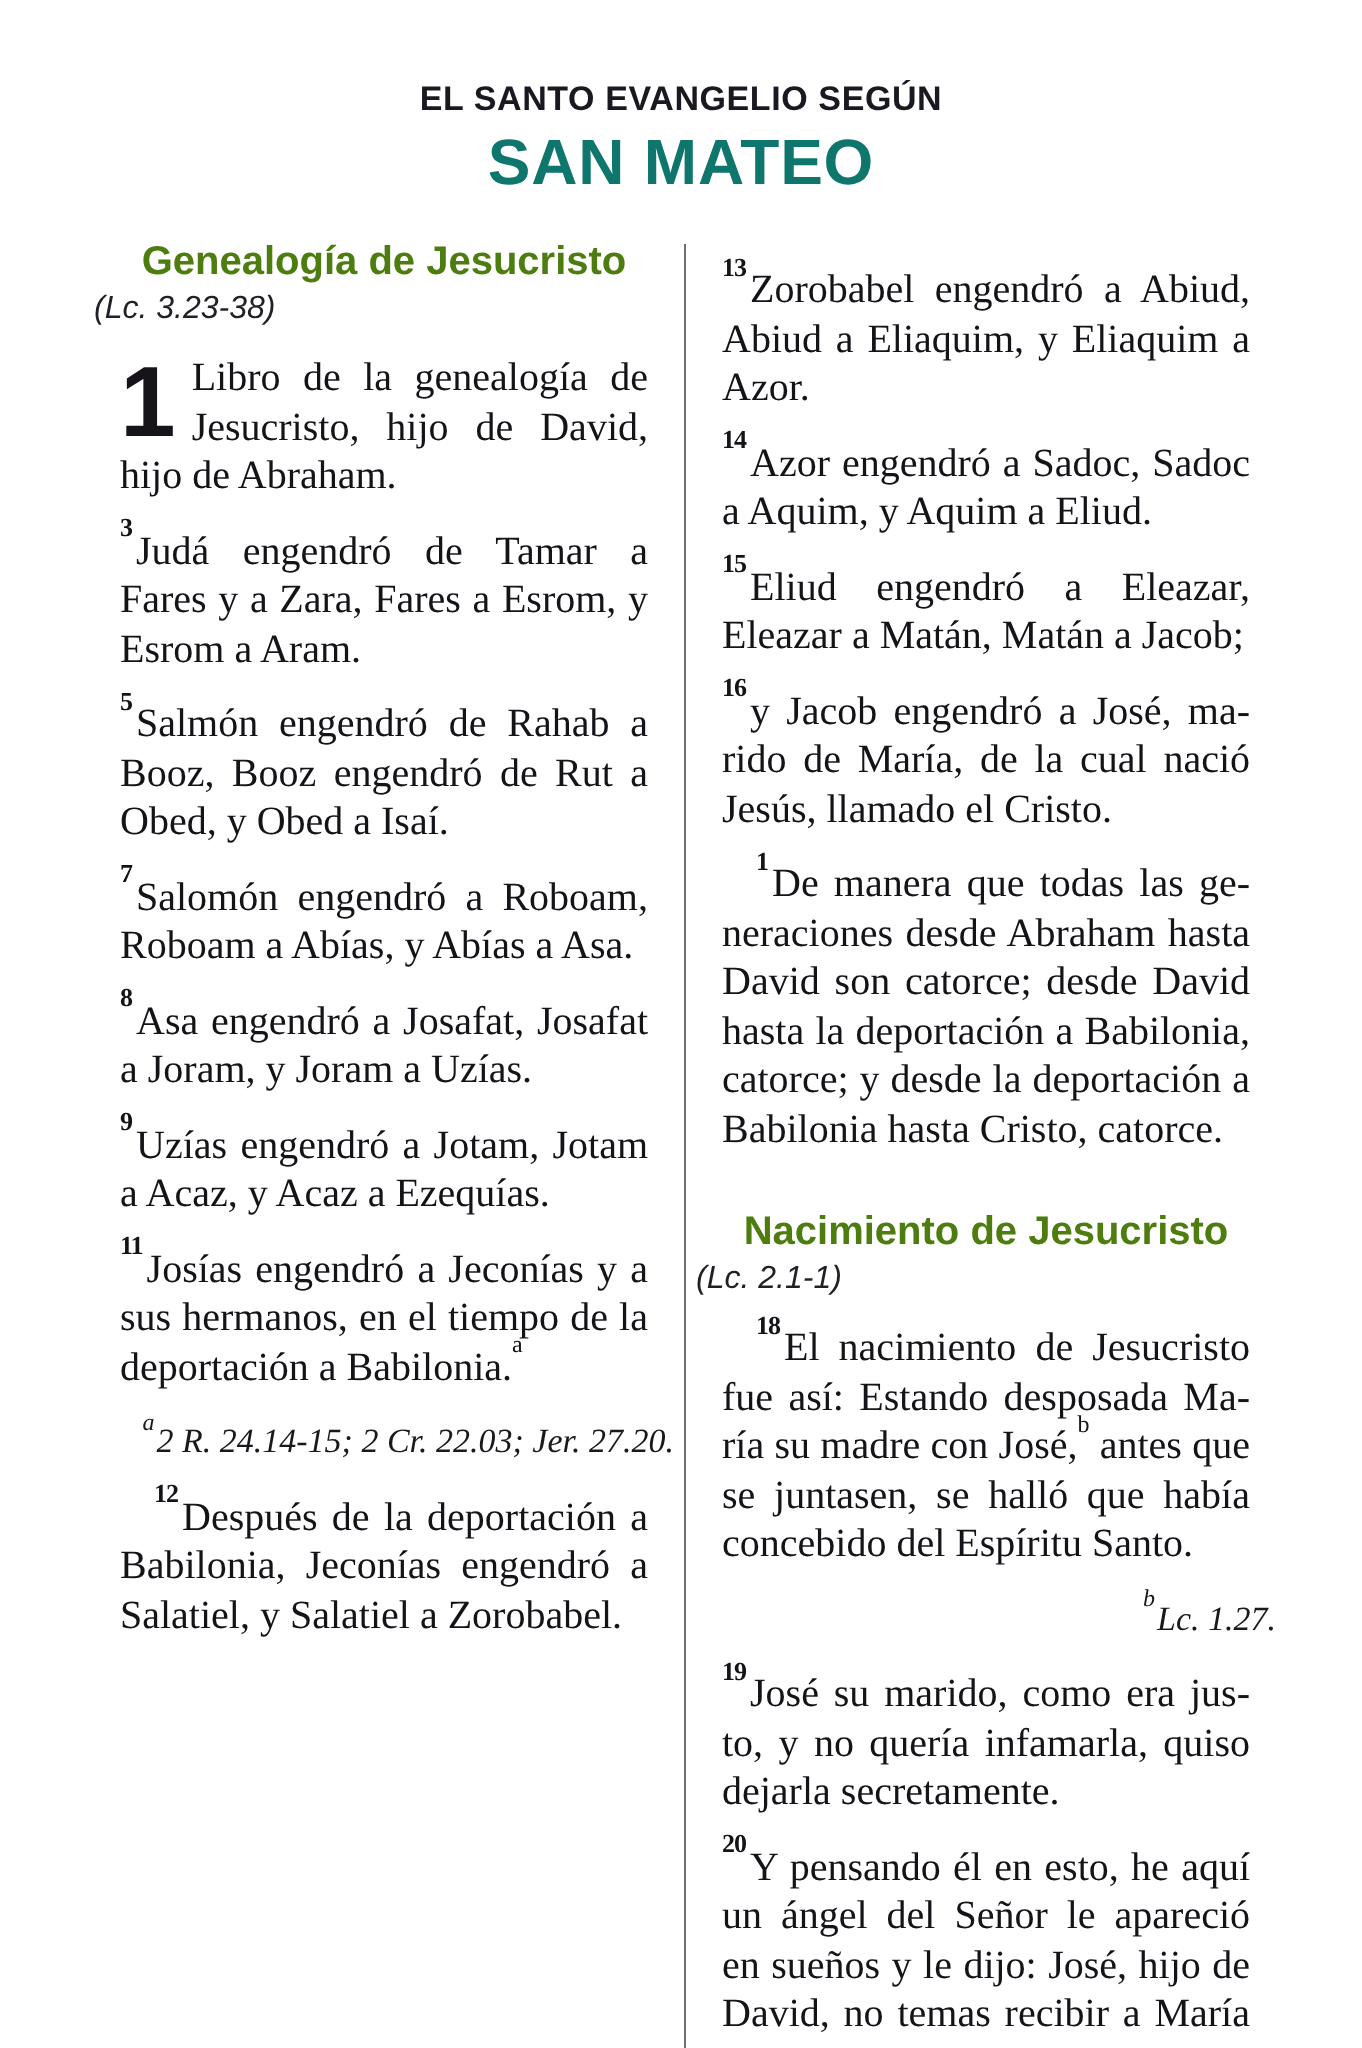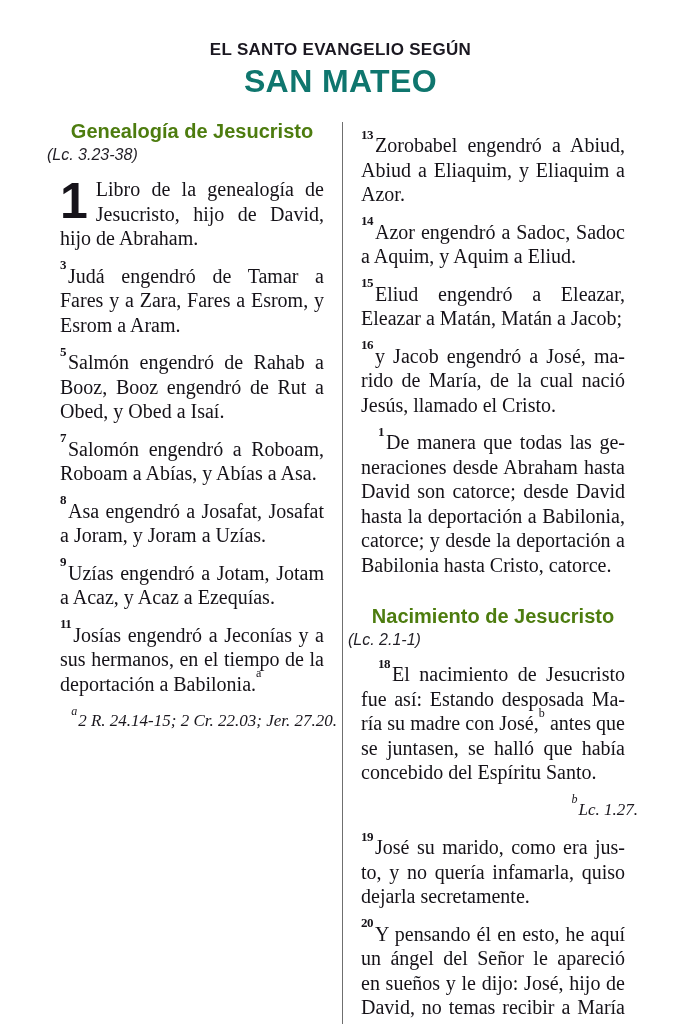--- a/index.html
+++ b/index.html
@@ -69,20 +69,21 @@
         <h2 class="section-heading">Genealogía de Jesucristo</h2>
         <div class="section-ref">(Lc. 3.23-38)</div>
         <p class="verse"><span class="dropcap">1</span>Libro de la genealogía de Jesucristo, hijo de David, hijo de Abraham.</p>
         <p class="verse"><sup class="vnum">3</sup>Judá engendró de Tamar a Fares y a Zara, Fares a Esrom, y Esrom a Aram.</p>
         <p class="verse"><sup class="vnum">5</sup>Salmón engendró de Rahab a Booz, Booz engendró de Rut a Obed, y Obed a Isaí.</p>
         <p class="verse"><sup class="vnum">7</sup>Salomón engendró a Roboam, Roboam a Abías, y Abías a Asa.</p>
         <p class="verse"><sup class="vnum">8</sup>Asa engendró a Josafat, Josafat a Joram, y Joram a Uzías.</p>
         <p class="verse"><sup class="vnum">9</sup>Uzías engendró a Jotam, Jotam a Acaz, y Acaz a Ezequías.</p>
         <p class="verse"><sup class="vnum">11</sup>Josías engendró a Jeconías y a sus hermanos, en el tiempo de la deportación a Babilonia.<sup class="note">a</sup></p>
         <div class="footnote"><sup class="fn-marker">a</sup><span>2 R. 24.14-15; 2 Cr. 22.03; Jer. 27.20.</span></div>
+        <p class="verse indent"><sup class="vnum">12</sup>Después de la deportación a Babilonia, Jeconías engendró a Salatiel, y Salatiel a Zorobabel.</p>
       </section>
     <div class="divider"></div>
     <section class="col">
         <p class="verse"><sup class="vnum">13</sup>Zorobabel engendró a Abiud, Abiud a Eliaquim, y Eliaquim a Azor.</p>
         <p class="verse"><sup class="vnum">14</sup>Azor engendró a Sadoc, Sadoc a Aquim, y Aquim a Eliud.</p>
         <p class="verse"><sup class="vnum">15</sup>Eliud engendró a Eleazar, Eleazar a Matán, Matán a Jacob;</p>
         <p class="verse"><sup class="vnum">16</sup>y Jacob engendró a José, ma­rido de María, de la cual nació Jesús, llamado el Cristo.</p>
         <p class="verse indent"><sup class="vnum">1</sup>De manera que todas las ge­neraciones desde Abraham hasta David son catorce; desde David hasta la deportación a Babilonia, catorce; y desde la deportación a Babilonia hasta Cristo, catorce.</p>
         <h2 class="section-heading spaced">Nacimiento de Jesucristo</h2>
         <div class="section-ref">(Lc. 2.1-1)</div>

